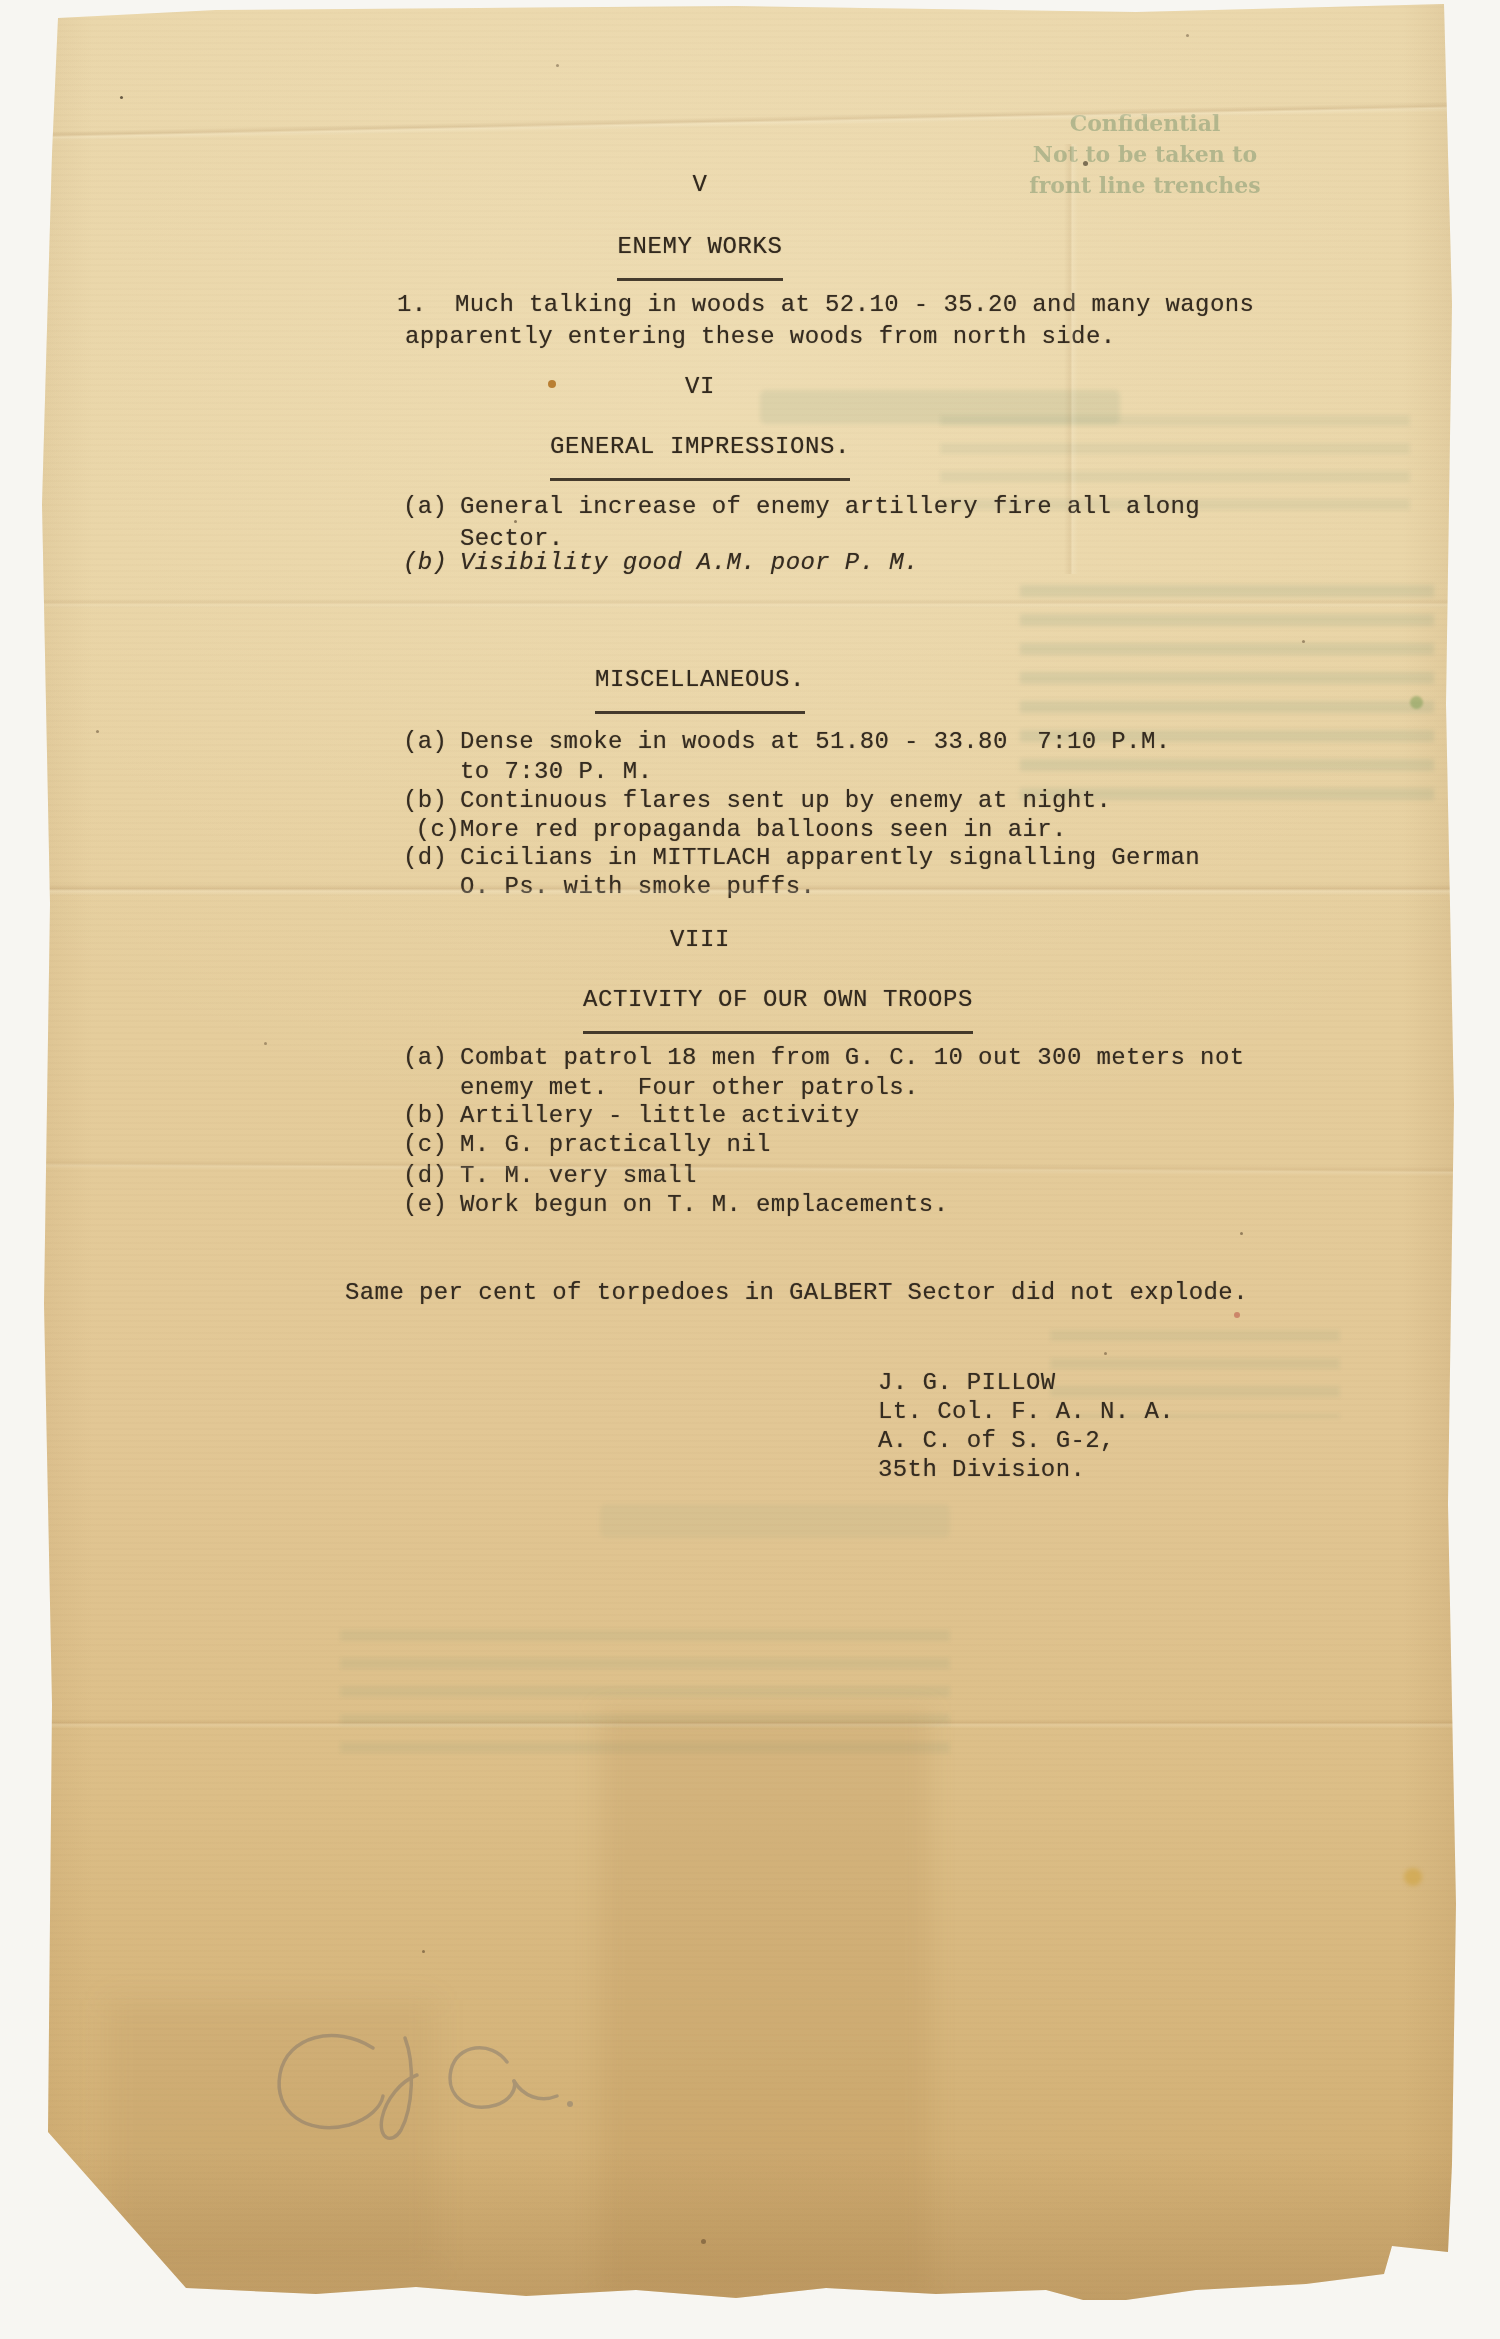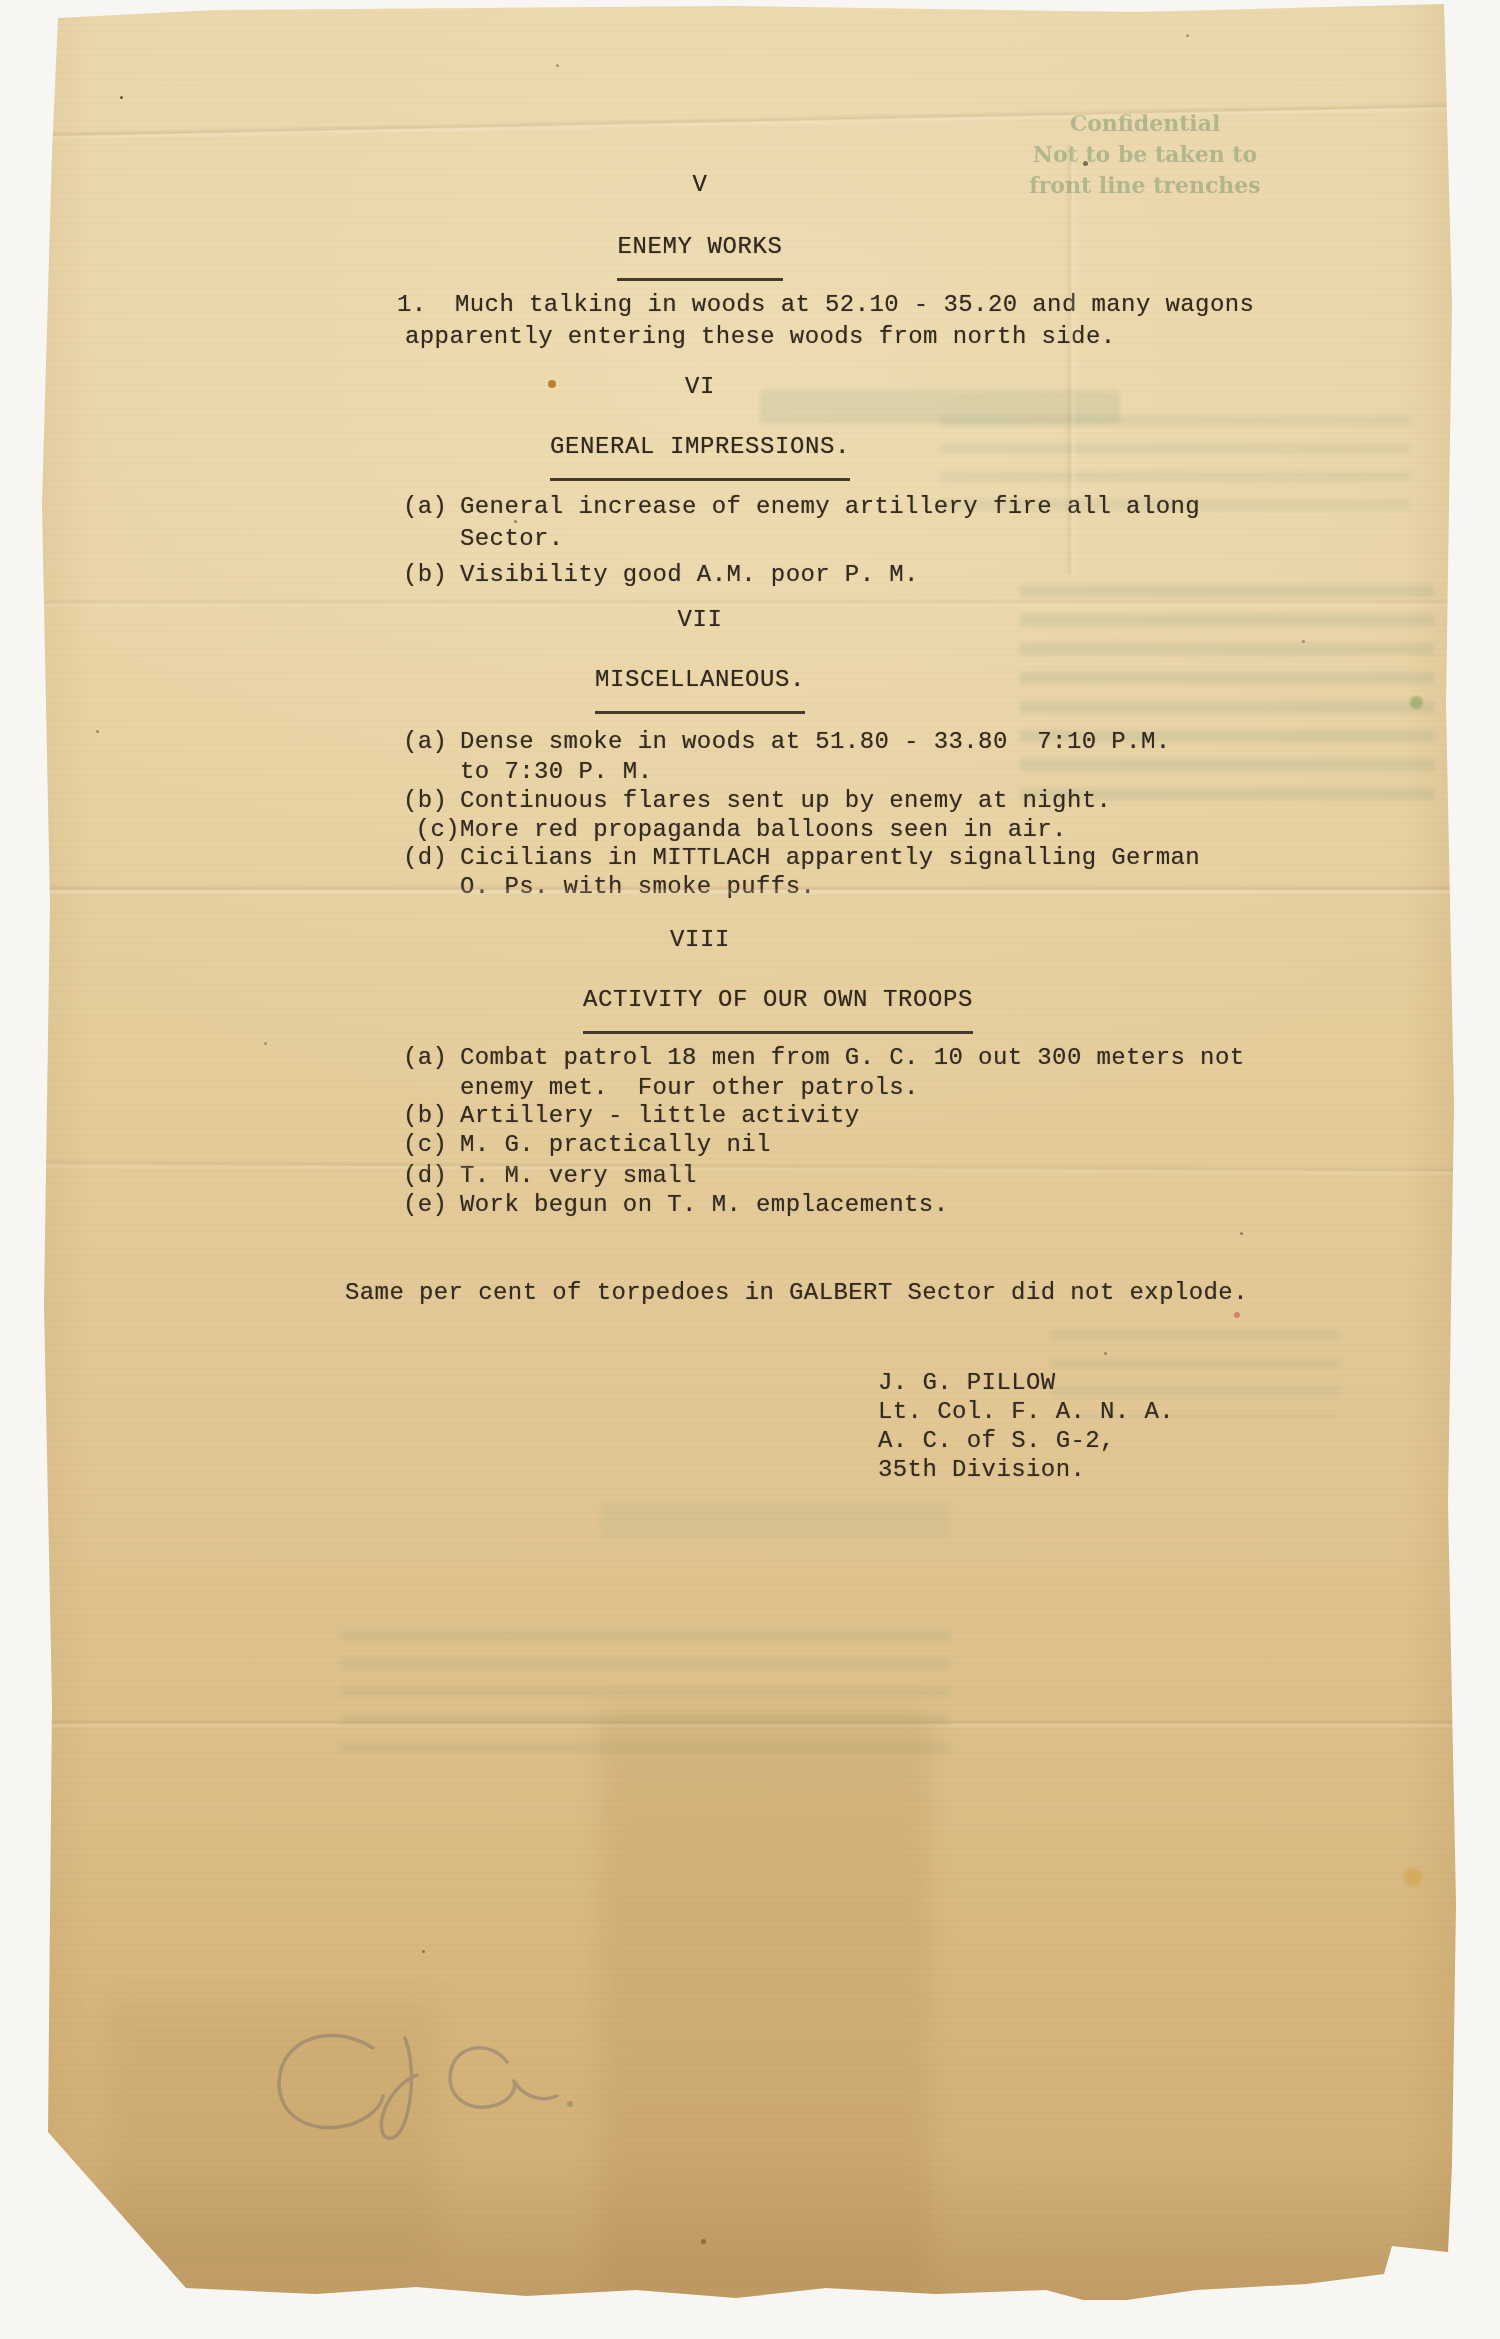--- a/index.html
+++ b/index.html
@@ -75,23 +75,22 @@
 
     <div class="hwrap" style="top:166px;"><span>V</span></div>
     <div class="hwrap" style="top:228px;"><span class="heading">ENEMY WORKS</span></div>
     <div class="row" style="left:361px;top:286px;"><span class="numlbl">1.</span><span>Much talking in woods at 52.10 - 35.20 and many wagons</span></div>
     <div class="row" style="left:369px;top:318px;">apparently entering these woods from north side.</div>
 
     <div class="hwrap" style="top:368px;"><span>VI</span></div>
     <div class="hwrap" style="top:428px;"><span class="heading">GENERAL IMPRESSIONS.</span></div>
     <div class="row" style="left:367px;top:488px;"><span class="lbl">(a)</span><span>General increase of enemy artillery fire all along</span></div>
     <div class="row" style="left:424px;top:520px;">Sector.</div>
-    <div class="row" style="left:367px;top:556px;"><span class="lbl">(b)</span><span>Visibility good A.M. poor P. M.</span></div>
+    <div class="row" style="left:367px;top:544px;font-style:italic;"><span class="lbl">(b)</span><span>Visibility good A.M. poor P. M.</span></div>
 
-    <div class="hwrap" style="top:601px;"><span>VII</span></div>
     <div class="hwrap" style="top:661px;"><span class="heading">MISCELLANEOUS.</span></div>
     <div class="row" style="left:367px;top:723px;"><span class="lbl">(a)</span><span>Dense smoke in woods at 51.80 - 33.80  7:10 P.M.</span></div>
     <div class="row" style="left:424px;top:753px;">to 7:30 P. M.</div>
     <div class="row" style="left:367px;top:782px;"><span class="lbl">(b)</span><span>Continuous flares sent up by enemy at night.</span></div>
     <div class="row" style="left:367px;top:811px;text-align:right;"><span class="lbl">(c)</span><span>More red propaganda balloons seen in air.</span></div>
     <div class="row" style="left:367px;top:839px;"><span class="lbl">(d)</span><span>Cicilians in MITTLACH apparently signalling German</span></div>
     <div class="row" style="left:424px;top:868px;">O. Ps. with smoke puffs.</div>
 
     <div class="hwrap" style="top:921px;"><span>VIII</span></div>
     <div class="hwrap" style="top:981px;"><span class="heading shiftR">ACTIVITY OF OUR OWN TROOPS</span></div>

